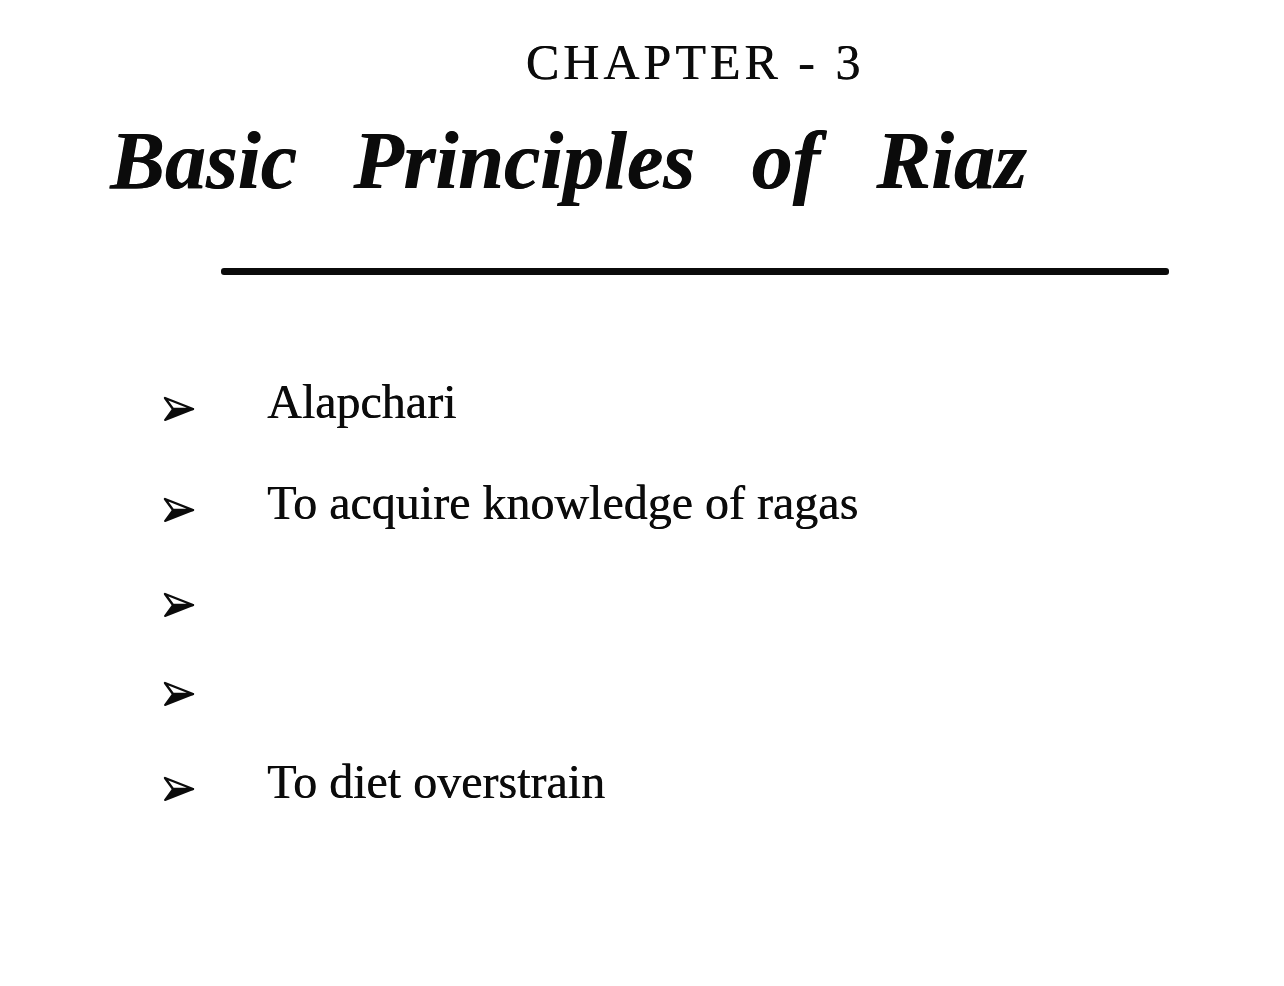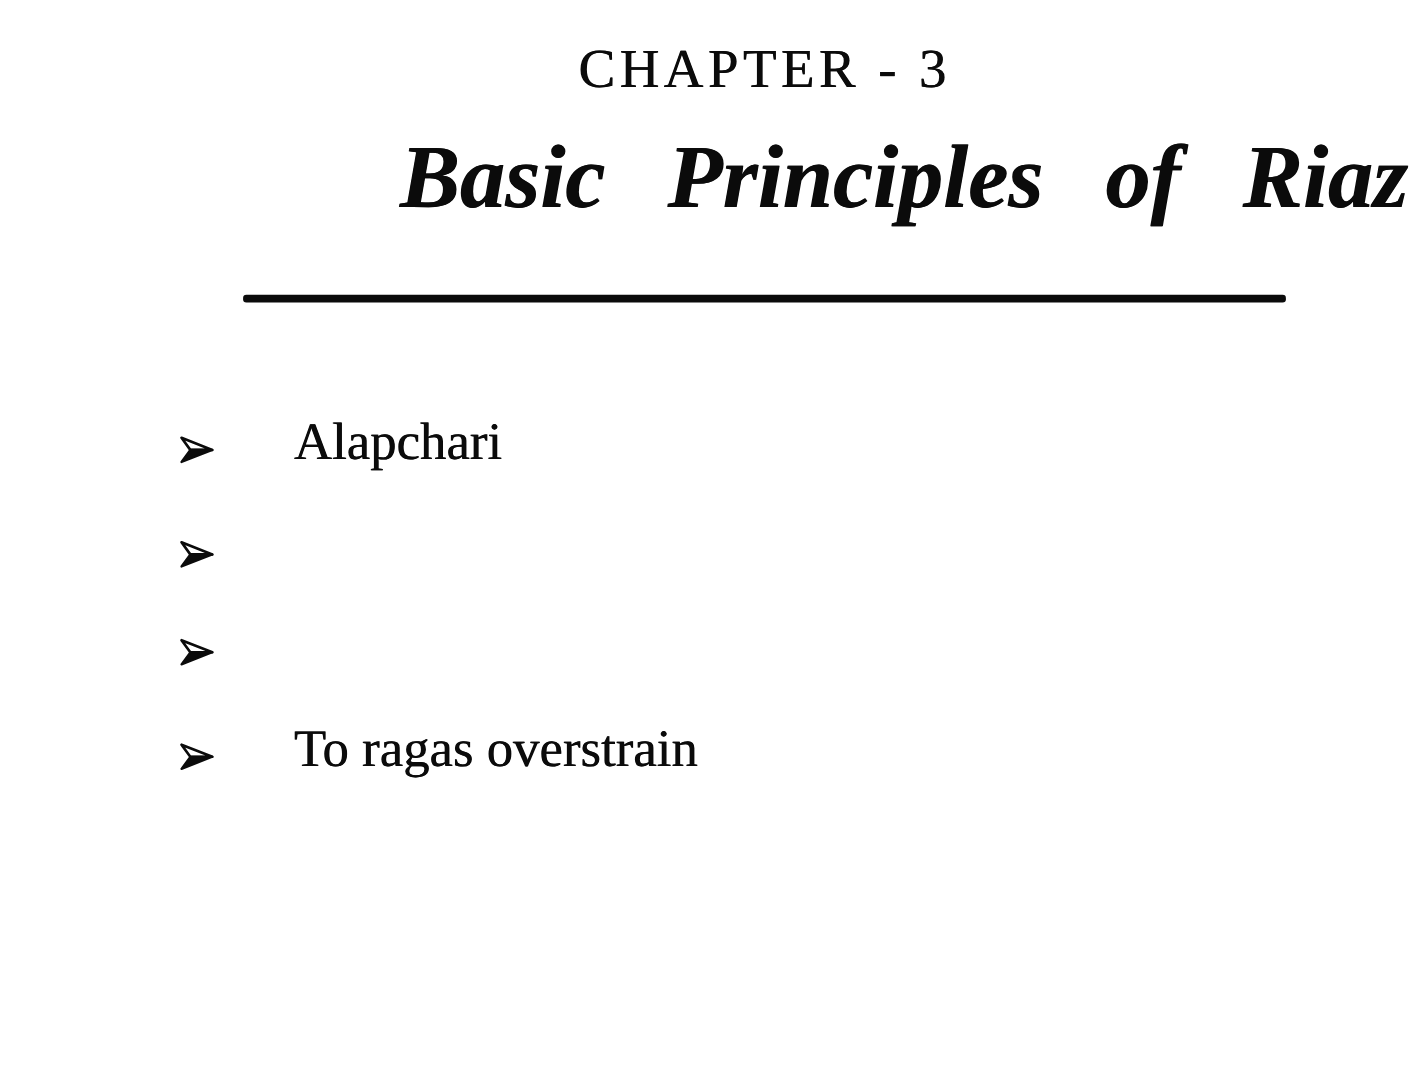--- a/index.html
+++ b/index.html
@@ -27,21 +27,21 @@
     text-align: center;
     font-size: 50px;
     line-height: 50px;
     font-weight: 400;
     letter-spacing: 4px;
     text-shadow: 0.5px 0 0 currentColor;
     white-space: nowrap;
   }
   .title {
     margin-top: 33px;
-    text-align: right;
+    text-align: left;
     font-size: 82px;
     line-height: 82px;
     font-weight: 700;
     font-style: italic;
     word-spacing: 36px;
     text-shadow: 0.6px 0 0 currentColor;
     white-space: nowrap;
   }
   .rule {
     margin: 66px auto 0 auto;
@@ -94,20 +94,29 @@
       <li class="item">
         <span class="bullet">
           <svg width="34" height="28" viewBox="0 0 34 28" xmlns="http://www.w3.org/2000/svg">
             <polygon points="3,3 31,14 11,14" fill="#ffffff" stroke="#0b0b0b" stroke-width="2.4" stroke-linejoin="round"></polygon>
             <polygon points="11,14 31,14 3,25" fill="#0b0b0b" stroke="#0b0b0b" stroke-width="2" stroke-linejoin="round"></polygon>
           </svg>
         </span>
         <span class="item-text">Alapchari</span>
       </li>
 
+      <li class="item">
+        <span class="bullet">
+          <svg width="34" height="28" viewBox="0 0 34 28" xmlns="http://www.w3.org/2000/svg">
+            <polygon points="3,3 31,14 11,14" fill="#ffffff" stroke="#0b0b0b" stroke-width="2.4" stroke-linejoin="round"></polygon>
+            <polygon points="11,14 31,14 3,25" fill="#0b0b0b" stroke="#0b0b0b" stroke-width="2" stroke-linejoin="round"></polygon>
+          </svg>
+        </span>
+        <span class="item-text">To acquire knowledge of ragas</span>
+      </li>
 
       <li class="item">
         <span class="bullet">
           <svg width="34" height="28" viewBox="0 0 34 28" xmlns="http://www.w3.org/2000/svg">
             <polygon points="3,3 31,14 11,14" fill="#ffffff" stroke="#0b0b0b" stroke-width="2.4" stroke-linejoin="round"></polygon>
             <polygon points="11,14 31,14 3,25" fill="#0b0b0b" stroke="#0b0b0b" stroke-width="2" stroke-linejoin="round"></polygon>
           </svg>
         </span>
       </li>
 
@@ -121,18 +130,18 @@
         </span>
       </li>
 
       <li class="item">
         <span class="bullet">
           <svg width="34" height="28" viewBox="0 0 34 28" xmlns="http://www.w3.org/2000/svg">
             <polygon points="3,3 31,14 11,14" fill="#ffffff" stroke="#0b0b0b" stroke-width="2.4" stroke-linejoin="round"></polygon>
             <polygon points="11,14 31,14 3,25" fill="#0b0b0b" stroke="#0b0b0b" stroke-width="2" stroke-linejoin="round"></polygon>
           </svg>
         </span>
-        <span class="item-text">To ragas overstrain</span>
+        <span class="item-text">To diet overstrain</span>
       </li>
 
     </ul>
   </div>
 </div>
 
 </body></html>

